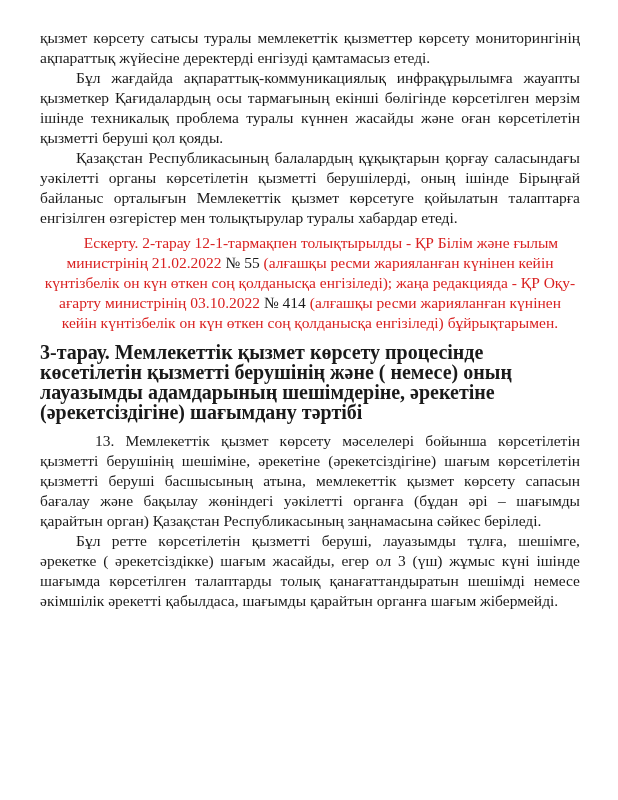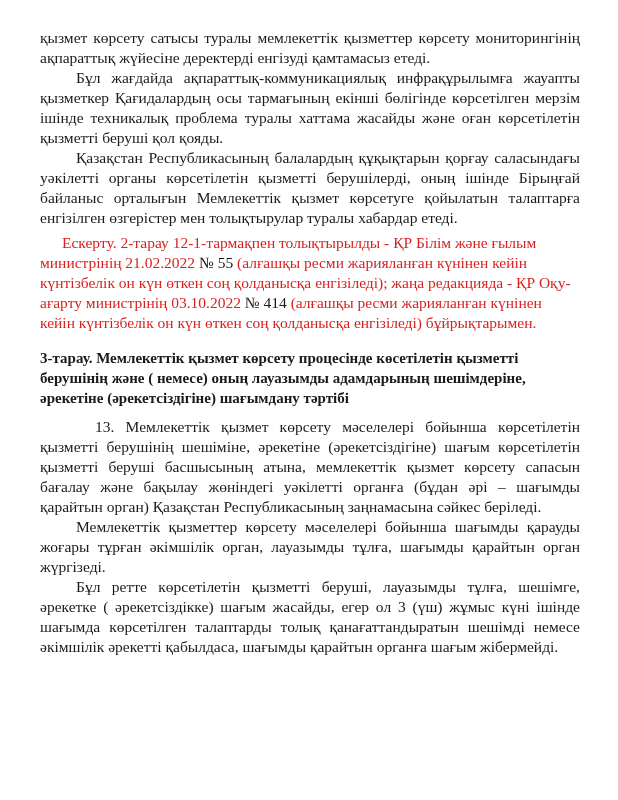--- a/index.html
+++ b/index.html
@@ -21,54 +21,53 @@
     overflow: hidden;
   }
   .page p {
     margin: 0;
     text-align: justify;
     text-indent: 36px;
   }
   .page p.indent-none { text-indent: 0; }
   .page p.indent-large { text-indent: 55px; }
   .page p.note {
-    text-align: left;
+    text-align: center;
     text-indent: 22px;
     margin: 5px 0;
     color: var(--accent-red, #d92121);
   }
   .page p.note .seg-black { color: var(--text-color, #1a1a1a); }
   .page p.note .seg-red { color: var(--accent-red, #d92121); }
   .page h2.heading {
-    font-size: 15px;
+    font-size: 20px;
     font-weight: bold;
     line-height: 20px;
-    margin: 15px 0 9px 0;
+    margin: 9px 0 9px 0;
     text-align: left;
     text-indent: 0;
     color: var(--text-color, #1a1a1a);
   }
 </style>
 </head>
 <body>
 
 <div class="page">
 
   <p class="indent-none">қызмет көрсету сатысы туралы мемлекеттік қызметтер көрсету мониторингінің ақпараттық жүйесіне деректерді енгізуді қамтамасыз етеді.</p>
 
 
-  <p>Бұл жағдайда ақпараттық-коммуникациялық инфрақұрылымға жауапты қызметкер Қағидалардың осы тармағының екінші бөлігінде көрсетілген мерзім ішінде техникалық проблема туралы хаттама жасайды және оған көрсетілетін қызметті беруші қол қояды.</p>
+  <p>Бұл жағдайда ақпараттық-коммуникациялық инфрақұрылымға жауапты қызметкер Қағидалардың осы тармағының екінші бөлігінде көрсетілген мерзім ішінде техникалық проблема туралы күннен жасайды және оған көрсетілетін қызметті беруші қол қояды.</p>
 
   <p>Қазақстан Республикасының балалардың құқықтарын қорғау саласындағы уәкілетті органы көрсетілетін қызметті берушілерді, оның ішінде Бірыңғай байланыс орталығын Мемлекеттік қызмет көрсетуге қойылатын талаптарға енгізілген өзгерістер мен толықтырулар туралы хабардар етеді.</p>
 
   <p class="note"><span class="seg-red">Ескерту. 2-тарау 12-1-тармақпен толықтырылды - ҚР Білім және ғылым министрінің 21.02.2022 </span><span class="seg-black">№ 55</span><span class="seg-red"> (алғашқы ресми жарияланған күнінен кейін күнтізбелік он күн өткен соң қолданысқа енгізіледі); жаңа редакцияда - ҚР Оқу-ағарту министрінің 03.10.2022 </span><span class="seg-black">№ 414</span><span class="seg-red"> (алғашқы ресми жарияланған күнінен кейін күнтізбелік он күн өткен соң қолданысқа енгізіледі) бұйрықтарымен.</span></p>
 
   <h2 class="heading">3-тарау. Мемлекеттік қызмет көрсету процесінде көсетілетін қызметті берушінің және ( немесе) оның лауазымды адамдарының шешімдеріне, әрекетіне (әрекетсіздігіне) шағымдану тәртібі</h2>
 
   <p class="indent-large">13. Мемлекеттік қызмет көрсету мәселелері бойынша көрсетілетін қызметті берушінің шешіміне, әрекетіне (әрекетсіздігіне) шағым көрсетілетін қызметті беруші басшысының атына, мемлекеттік қызмет көрсету сапасын бағалау және бақылау жөніндегі уәкілетті органға (бұдан әрі – шағымды қарайтын орган) Қазақстан Республикасының заңнамасына сәйкес беріледі.</p>
 
-  <p>Мемлекеттік қызметтер көрсету мәселелері бойынша шағымды қарауды жоғары тұрған әкімшілік орган, лауазымды тұлға, шағымды қарайтын орган жүргізеді.</p>
 
 
 
   <p>Бұл ретте көрсетілетін қызметті беруші, лауазымды тұлға, шешімге, әрекетке ( әрекетсіздікке) шағым жасайды, егер ол 3 (үш) жұмыс күні ішінде шағымда көрсетілген талаптарды толық қанағаттандыратын шешімді немесе әкімшілік әрекетті қабылдаса, шағымды қарайтын органға шағым жібермейді.</p>
 
 </div>
 
 </body></html>

